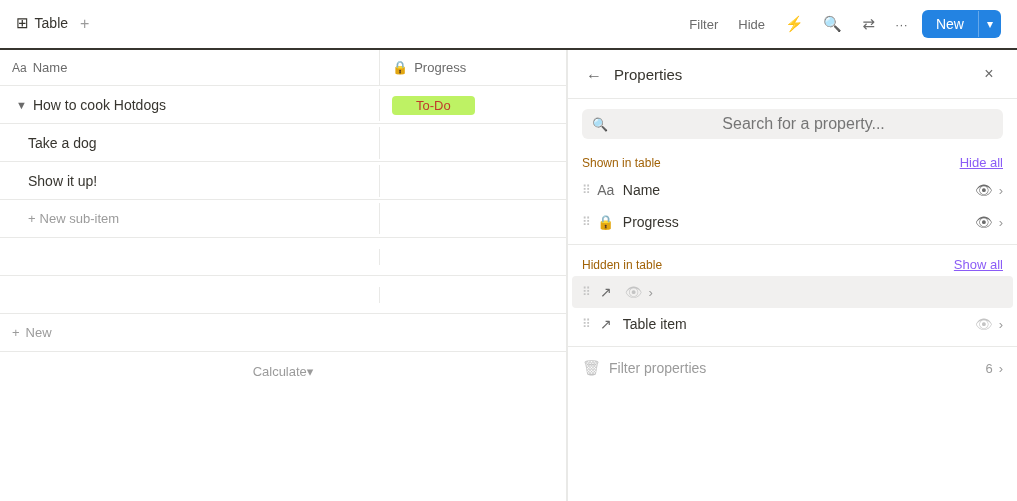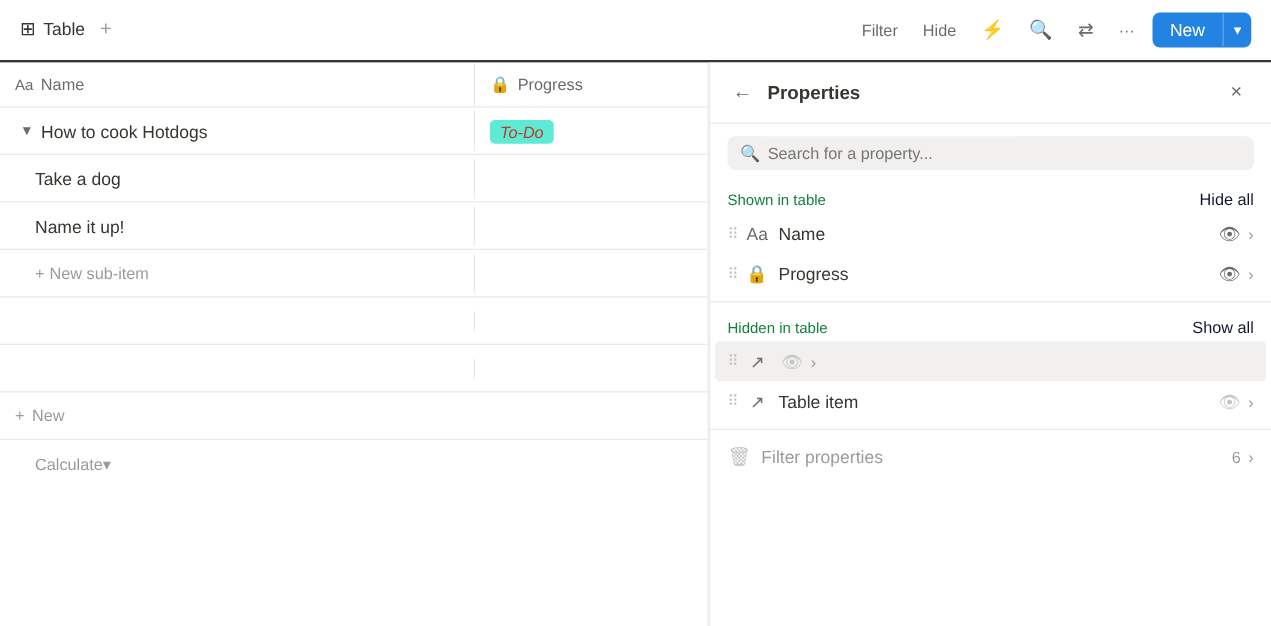--- a/index.html
+++ b/index.html
@@ -169,27 +169,26 @@
       font-size: 14px;
     }
     .row-indent {
       padding-left: 28px;
     }
     .expand-icon {
       font-size: 11px;
       color: #6b6b6b;
     }
     .todo-badge {
-      background: #5eead4;
+      background: #bef264;
       color: #c0392b;
       border-radius: 4px;
-      padding: 2px 8px;
+      padding: 2px 24px;
       font-size: 13px;
       font-weight: 500;
-      font-style: italic;
     }
     .new-sub-item {
       color: #9b9b9b;
       font-size: 13px;
       cursor: pointer;
       display: flex;
       align-items: center;
       gap: 4px;
     }
     .new-row {
@@ -199,21 +198,21 @@
       color: #9b9b9b;
       font-size: 13px;
       cursor: pointer;
       border-bottom: 1px solid #e9e9e7;
       min-height: 38px;
       gap: 6px;
     }
     .calculate-row {
       display: flex;
       align-items: center;
-      justify-content: flex-start;
+      justify-content: center;
       padding: 8px 28px;
       color: #9b9b9b;
       font-size: 13px;
       cursor: pointer;
       min-height: 38px;
     }
 
     
     .properties-panel {
       width: 450px;
@@ -237,21 +236,21 @@
     .back-btn {
       background: none;
       border: none;
       cursor: pointer;
       color: #6b6b6b;
       font-size: 16px;
       padding: 2px;
     }
     .panel-title {
       font-size: 15px;
-      font-weight: 700;
+      font-weight: 400;
     }
     .close-btn {
       background: none;
       border: none;
       cursor: pointer;
       color: #6b6b6b;
       font-size: 16px;
       width: 24px;
       height: 24px;
       border-radius: 4px;
@@ -267,43 +266,45 @@
       border-radius: 6px;
       display: flex;
       align-items: center;
       padding: 6px 10px;
       gap: 6px;
     }
     .search-input {
       background: transparent;
       border: none;
       outline: none;
-      font-size: 13px;
+      font-size: 16px;
       color: #0f766e;
       width: 100%;
+      text-align: center;
     }
 
     
     .section-header {
       display: flex;
       align-items: center;
       justify-content: space-between;
       padding: 6px 14px 4px;
     }
     .section-title {
       font-size: 12px;
-      color: #15803d;
+      color: #a16207;
       font-weight: 500;
     }
     .section-action {
       font-size: 13px;
-      color: #0f172a;
+      color: #8b5cf6;
       cursor: pointer;
       background: none;
       border: none;
+      text-decoration: underline;
     }
 
     
     .property-row {
       display: flex;
       align-items: center;
       padding: 6px 10px;
       border-radius: 4px;
       cursor: pointer;
       margin: 0 4px;
@@ -436,21 +437,21 @@
 
       <div class="table-row">
         <div class="td-name row-indent">
           <span>Take a dog</span>
         </div>
         <div class="td-progress"></div>
       </div>
 
       <div class="table-row">
         <div class="td-name row-indent">
-          <span>Name it up!</span>
+          <span>Show it up!</span>
         </div>
         <div class="td-progress"></div>
       </div>
 
       <div class="table-row">
         <div class="td-name row-indent">
           <span class="new-sub-item">
             <span>+</span>
             <span>New sub-item</span>
           </span>

